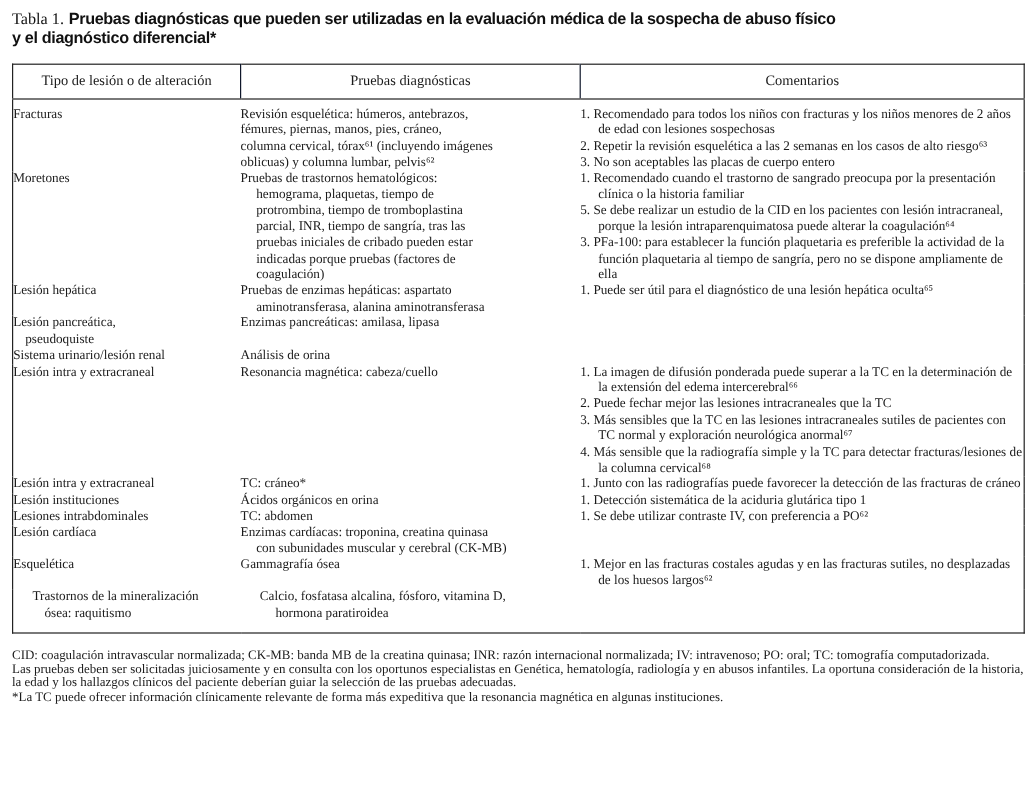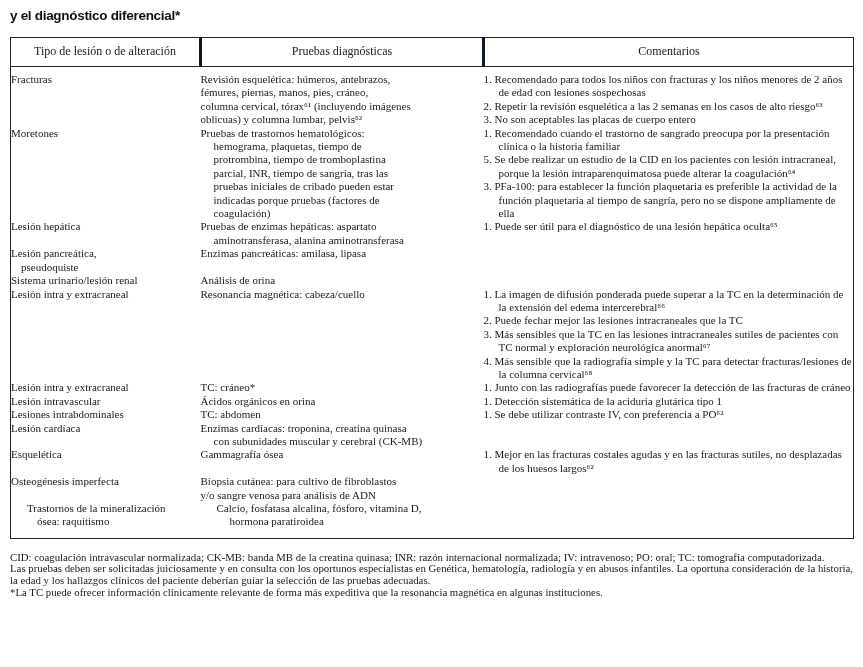--- a/index.html
+++ b/index.html
@@ -35,21 +35,21 @@
     margin-top: 13px;
     border: 1px solid #222;
   }
   table.diag th {
     font-weight: normal;
     font-size: 12px;
     text-align: center;
     padding: 6px 2px 7px 2px;
     border-bottom: 1px solid #222;
   }
-  table.diag th + th { border-left: 3px solid #0f172a; }
+  table.diag th + th { border-left: 1px solid #0f172a; }
   table.diag td {
     vertical-align: top;
     font-size: 11px;
     line-height: 13.4px;
     padding: 0;
   }
   td.c1 { padding-left: 14px; padding-right: 4px; }
   td.c2 { padding-left: 6px;  padding-right: 4px; }
   td.c3 { padding-left: 5px;  padding-right: 4px; margin-left: 39px; }
   .ind { padding-left: 13px; }
@@ -67,20 +67,21 @@
     text-align: justify;
   }
   .footnotes p { margin: 0; }
 </style>
 </head>
 <body>
 
 <div class="page">
 
   <div class="caption">
+    <div><span class="prefix">Tabla 1.</span><span>Pruebas diagnósticas que pueden ser utilizadas en la evaluación médica de la sospecha de abuso físico</span></div>
     <div>y el diagnóstico diferencial*</div>
   </div>
 
   <table class="diag">
     <colgroup>
       <col style="width:190px">
       <col style="width:283px">
       <col style="width:370px">
     </colgroup>
     <thead>
@@ -177,21 +178,21 @@
           </td>
           <td class="c2">
             <div>TC: cráneo*</div>
           </td>
           <td class="c3">
             <div class="citem">1. Junto con las radiografías puede favorecer la detección de las fracturas de cráneo</div>
           </td>
         </tr>
         <tr>
           <td class="c1">
-            <div>Lesión intravascular</div>
+            <div>Lesión instituciones</div>
           </td>
           <td class="c2">
             <div>Ácidos orgánicos en orina</div>
           </td>
           <td class="c3">
             <div class="citem">1. Detección sistemática de la aciduria glutárica tipo 1</div>
           </td>
         </tr>
         <tr>
           <td class="c1">
@@ -217,30 +218,20 @@
         <tr>
           <td class="c1">
             <div>Esquelética</div>
           </td>
           <td class="c2">
             <div>Gammagrafía ósea</div>
           </td>
           <td class="c3">
             <div class="citem">1. Mejor en las fracturas costales agudas y en las fracturas sutiles, no desplazadas de los huesos largos⁶²</div>
           </td>
-        </tr>
-        <tr>
-          <td class="c1">
-            <div>Osteogénesis imperfecta</div>
-          </td>
-          <td class="c2">
-            <div>Biopsia cutánea: para cultivo de fibroblastos</div>
-            <div>y/o sangre venosa para análisis de ADN</div>
-          </td>
-          <td class="c3"></td>
         </tr>
         <tr>
           <td class="c1">
             <div>Trastornos de la mineralización</div>
             <div class="ind">ósea: raquitismo</div>
           </td>
           <td class="c2">
             <div>Calcio, fosfatasa alcalina, fósforo, vitamina D,</div>
             <div class="ind">hormona paratiroidea</div>
           </td>

